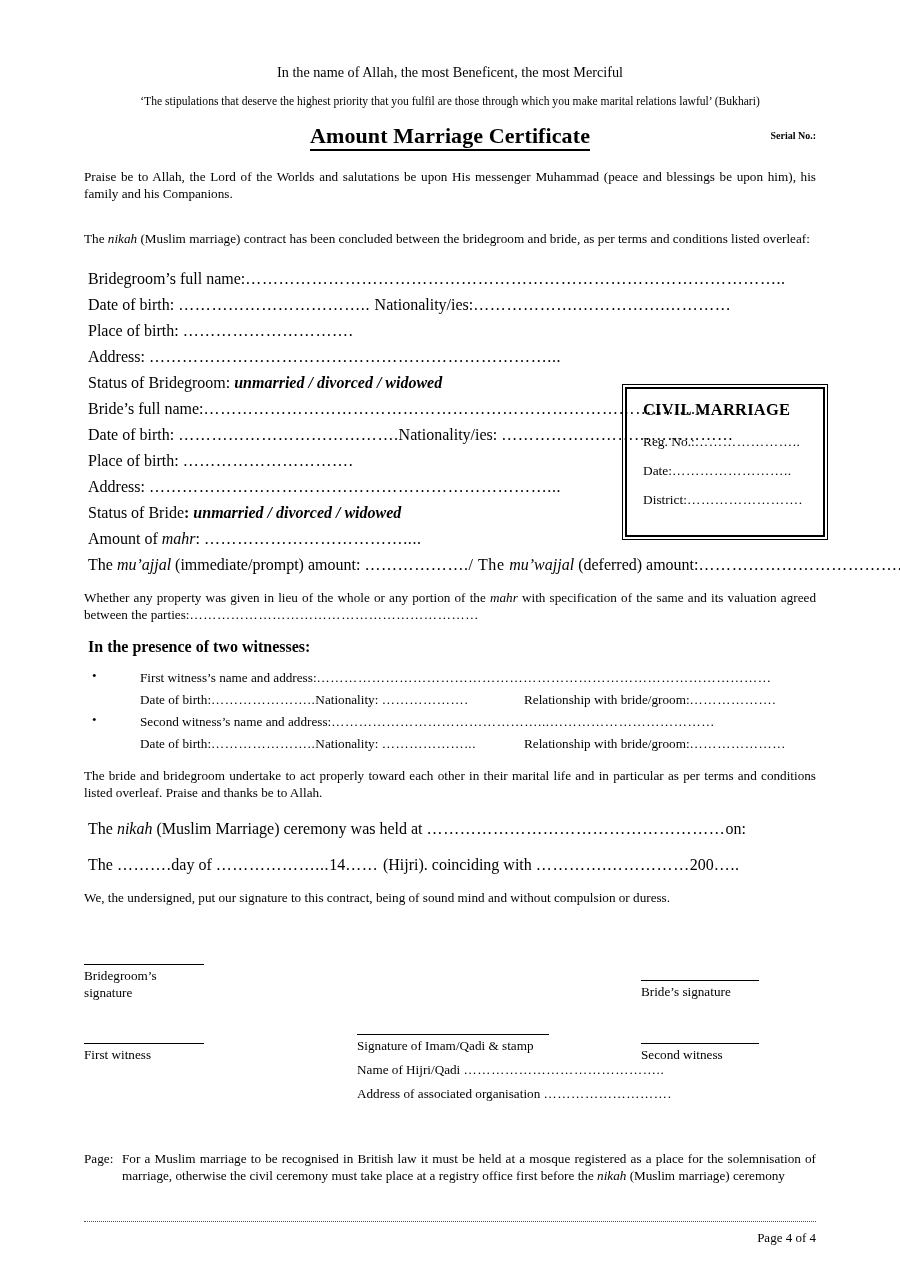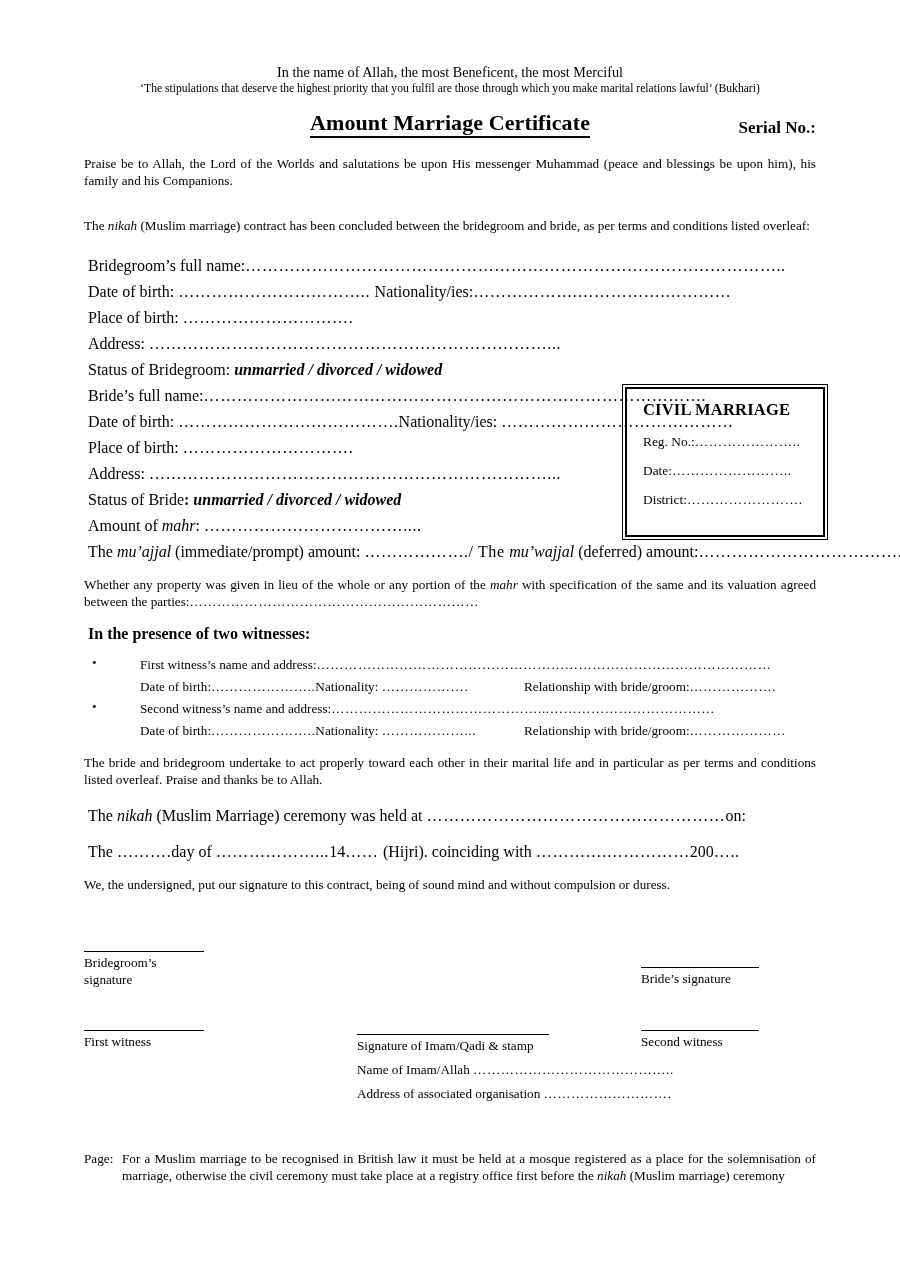--- a/index.html
+++ b/index.html
@@ -28,21 +28,21 @@
 
   
   .hdr-line1 {
     text-align: center;
     font-size: 14.2px;
     margin-top: 63px;
   }
   .hdr-line2 {
     text-align: center;
     font-size: 11.6px;
-    margin-top: 1px;
+    margin-top: 14px;
   }
   .title-row {
     position: relative;
     margin-top: 12px;
     height: 28px;
   }
   .doc-title {
     position: absolute;
     left: 0;
     right: 0;
@@ -52,21 +52,21 @@
     letter-spacing: 0.1px;
   }
   .doc-title span {
     border-bottom: 2px solid #000;
     padding-bottom: 1px;
   }
   .serial-no {
     position: absolute;
     right: 0;
     top: 8px;
-    font-size: 17px;
+    font-size: 10px;
     font-weight: bold;
   }
 
   
   p.para {
     margin: 0;
     text-align: justify;
     font-size: 13.2px;
     line-height: 1.29;
   }
@@ -322,23 +322,27 @@
         <div class="rule"></div>
         <div>Second witness</div>
       </div>
     </div>
 
   </div>
 
   <div class="imam-block">
     <div class="imam-rule"></div>
     <div class="imam-line">Signature of Imam/Qadi &amp; stamp</div>
-    <div class="imam-line"><span>Name of Imam/Allah </span><span class="dots">……………………………………..</span></div>
+    <div class="imam-line"><span>Name of Hijri/Qadi </span><span class="dots">……………………………………..</span></div>
     <div class="imam-line"><span>Address of associated organisation </span><span class="dots">……………………….</span></div>
   </div>
 
   <div class="note">
     <span class="note-label">Page:</span>
     <div class="note-body"><span>For a Muslim marriage to be recognised in British law it must be held at a mosque registered as a place for the solemnisation of marriage, otherwise the civil ceremony must take place at a registry office first before the </span><span class="ital">nikah</span><span> (Muslim marriage) ceremony</span></div>
   </div>
 
+  <div class="footer">
+    <div class="footer-rule"></div>
+    <div class="footer-text">Page 4 of 4</div>
+  </div>
 
 </div>
 
 </body></html>

